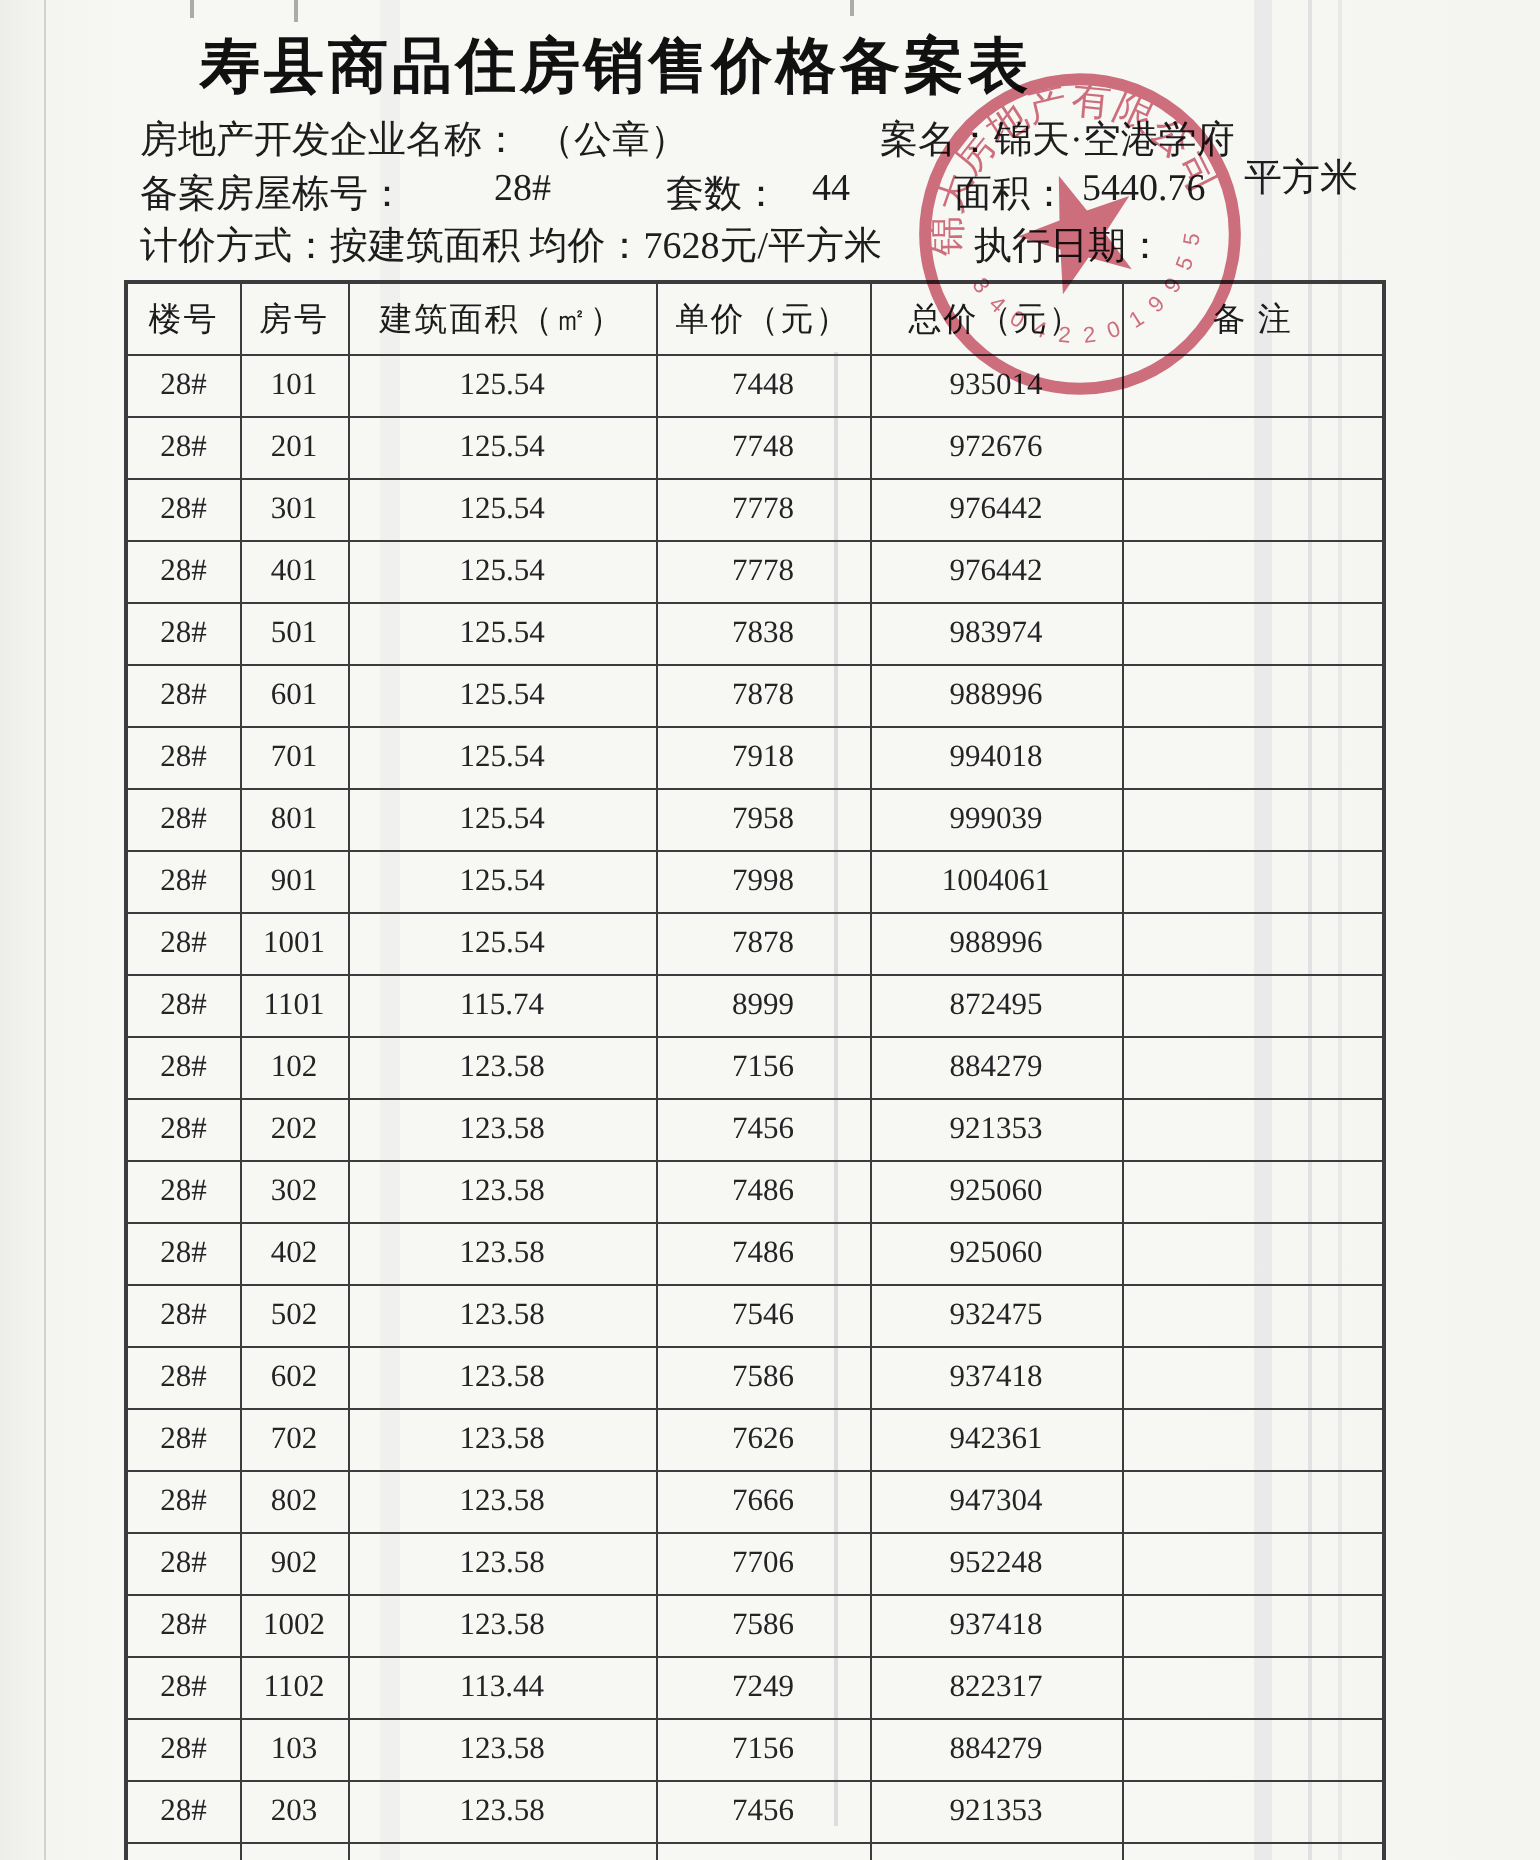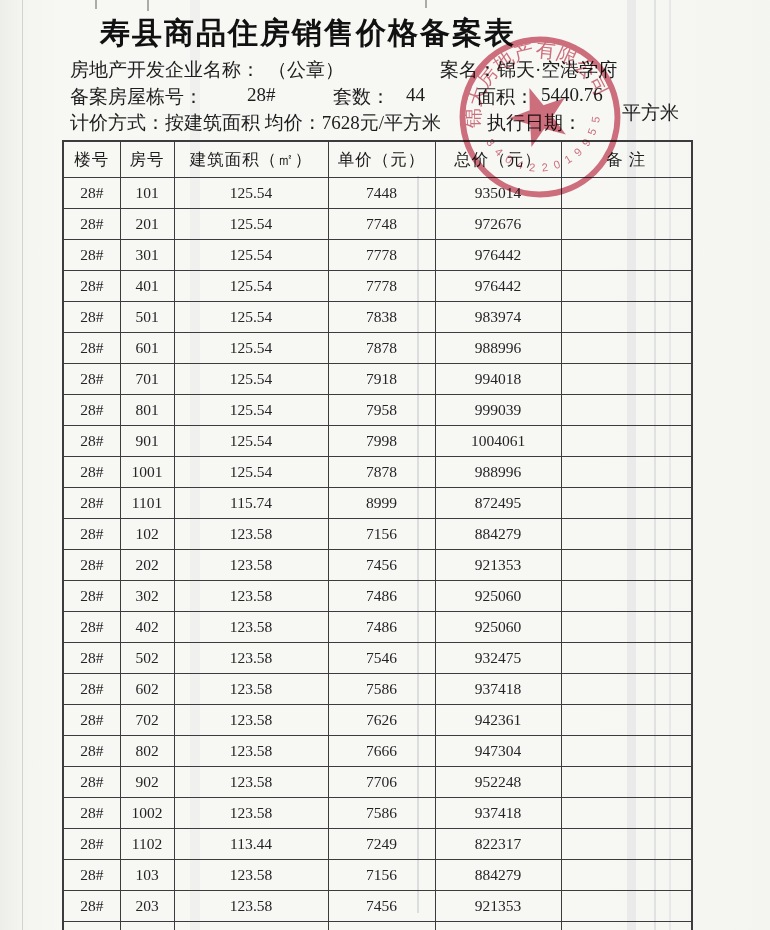--- a/index.html
+++ b/index.html
@@ -70,21 +70,21 @@
     <span style="left:268px;top:57px;">（公章）</span>
     <span style="left:440px;top:57px;text-align:right;">案名：</span>
     <span style="left:497px;top:57px;">锦天·空港学府</span>
 
     <span style="left:70px;top:84px;">备案房屋栋号：</span>
     <span style="left:247px;top:84px;">28#</span>
     <span style="left:333px;top:84px;">套数：</span>
     <span style="left:406px;top:84px;">44</span>
     <span style="left:477px;top:84px;">面积：</span>
     <span style="left:541px;top:84px;">5440.76</span>
-    <span style="left:622px;top:100px;">平方米</span>
+    <span style="left:622px;top:76px;">平方米</span>
 
     <span style="left:70px;top:110px;">计价方式：按建筑面积 均价：7628元/平方米</span>
     <span style="left:487px;top:110px;">执行日期：</span>
   </div>
 
   <table class="grid">
     <colgroup>
       <col class="c1">
         <col class="c2">
         <col class="c3">

